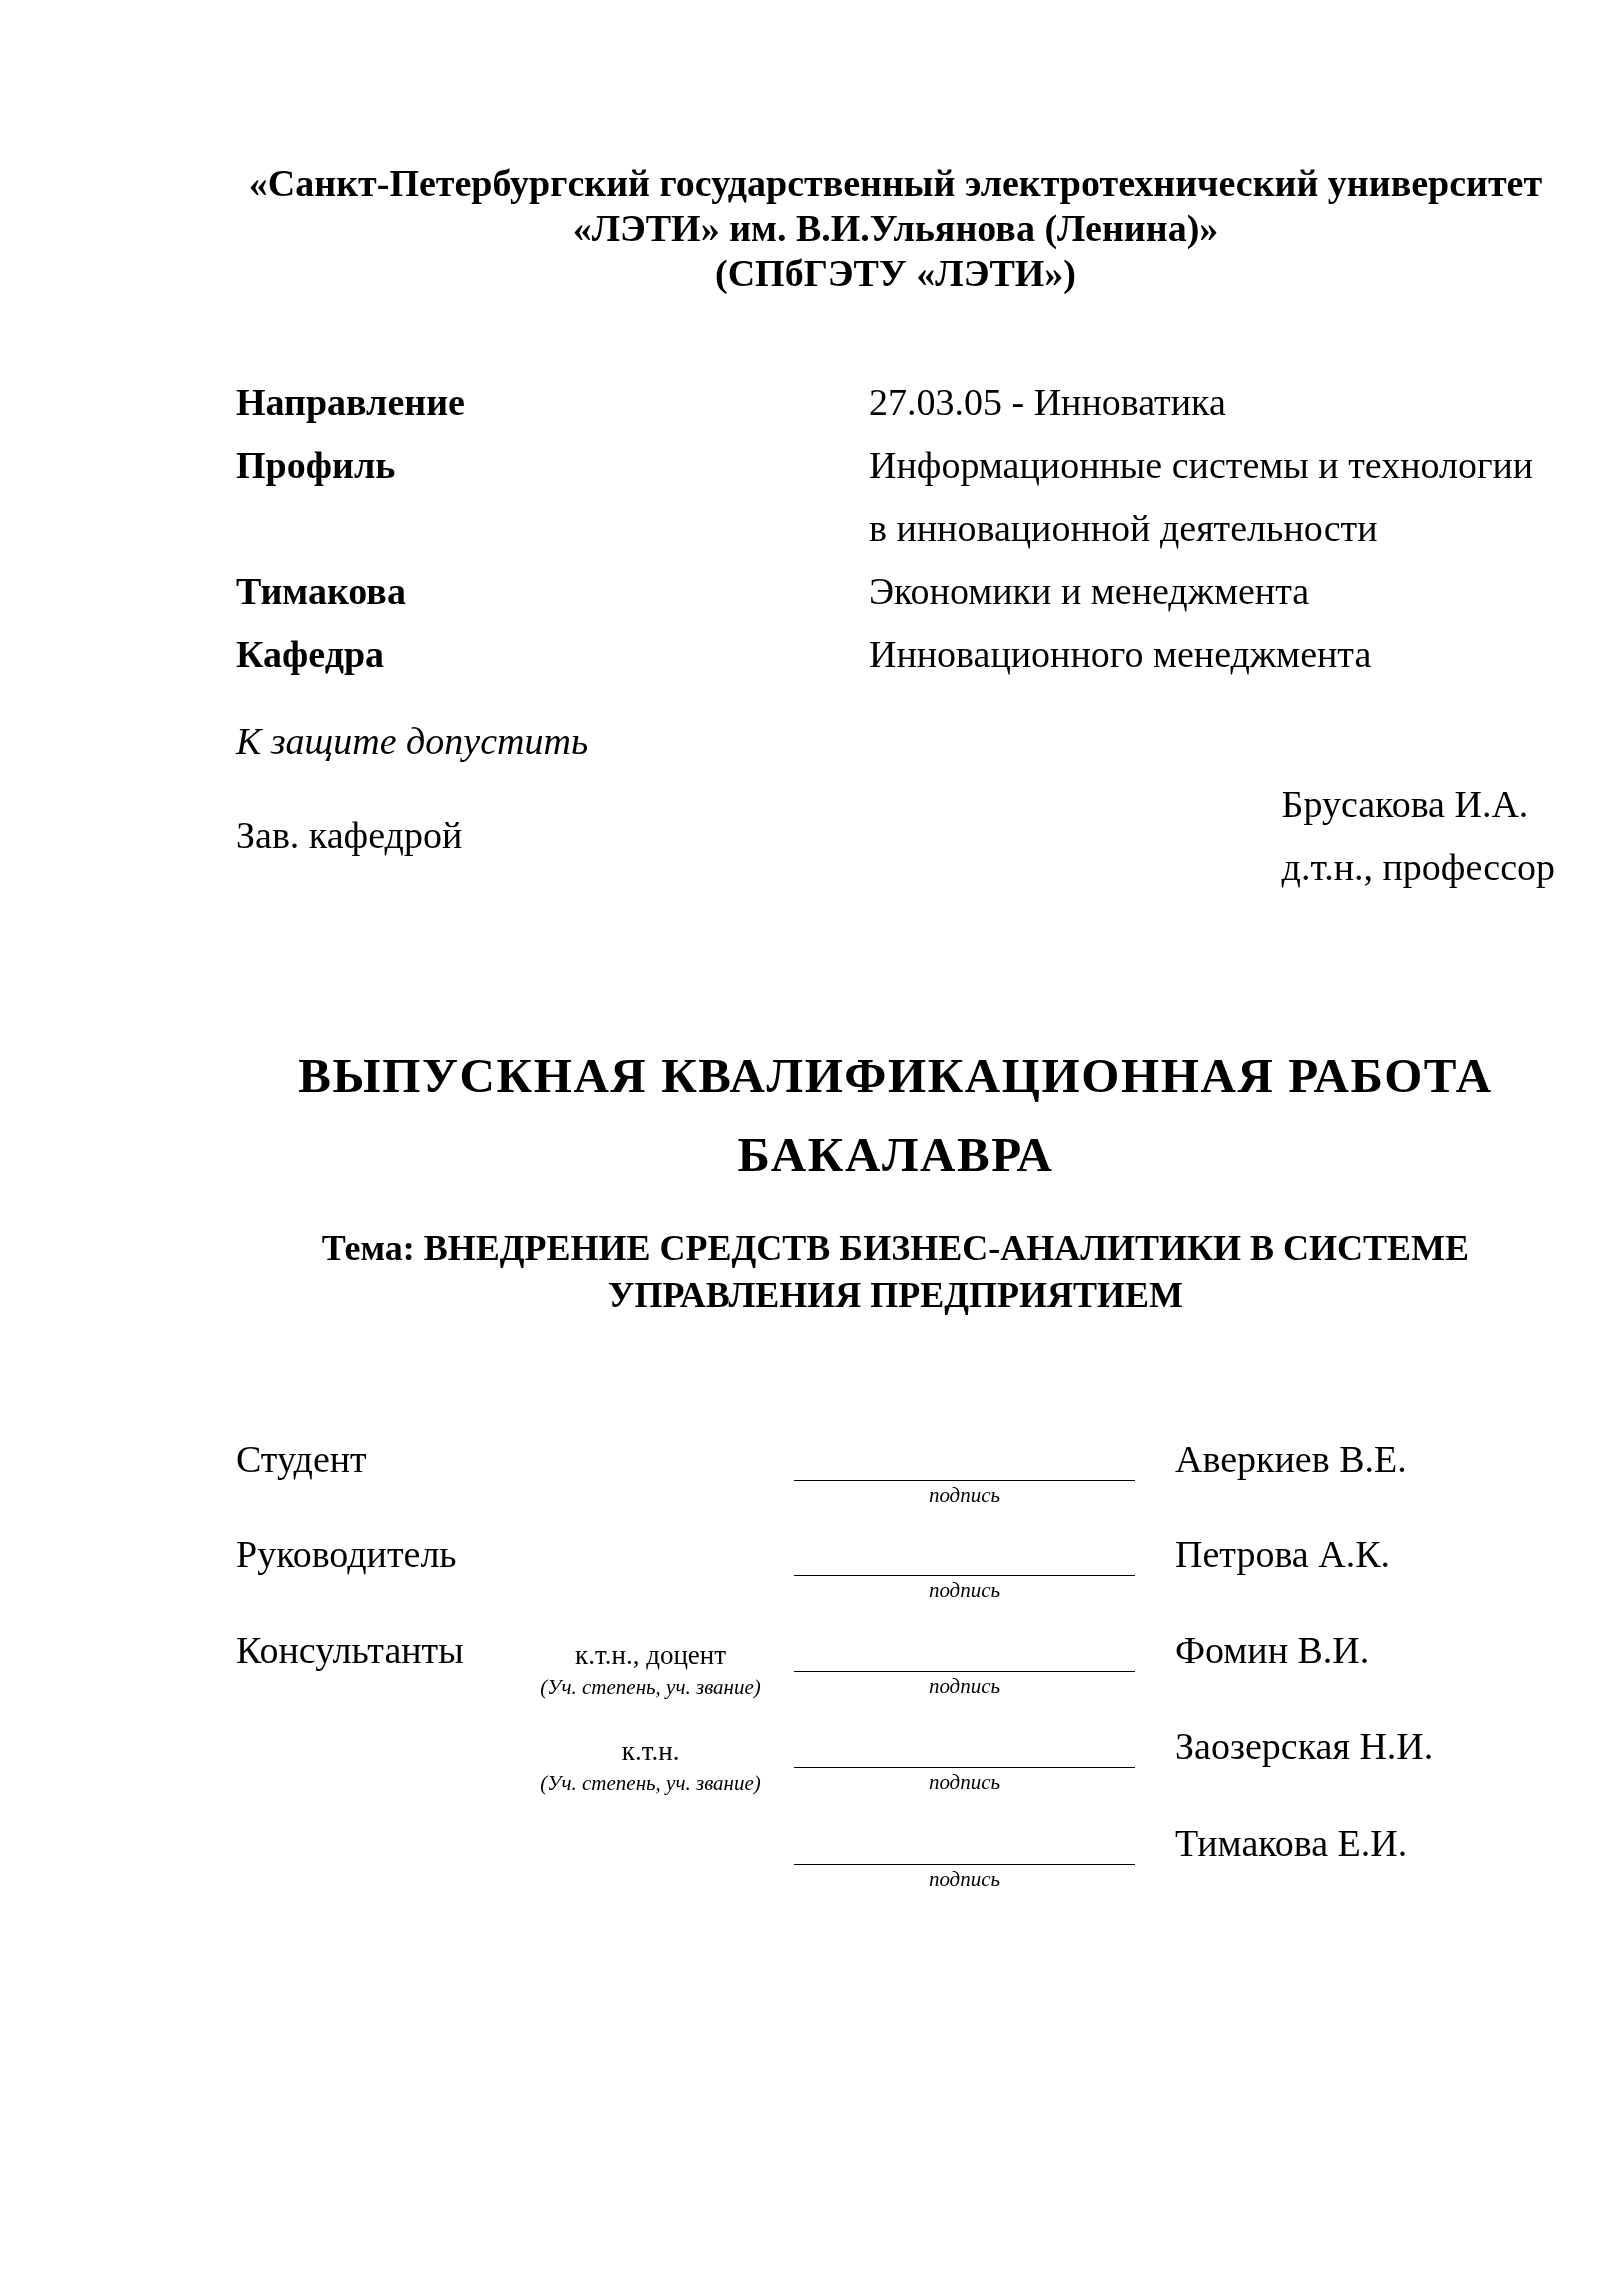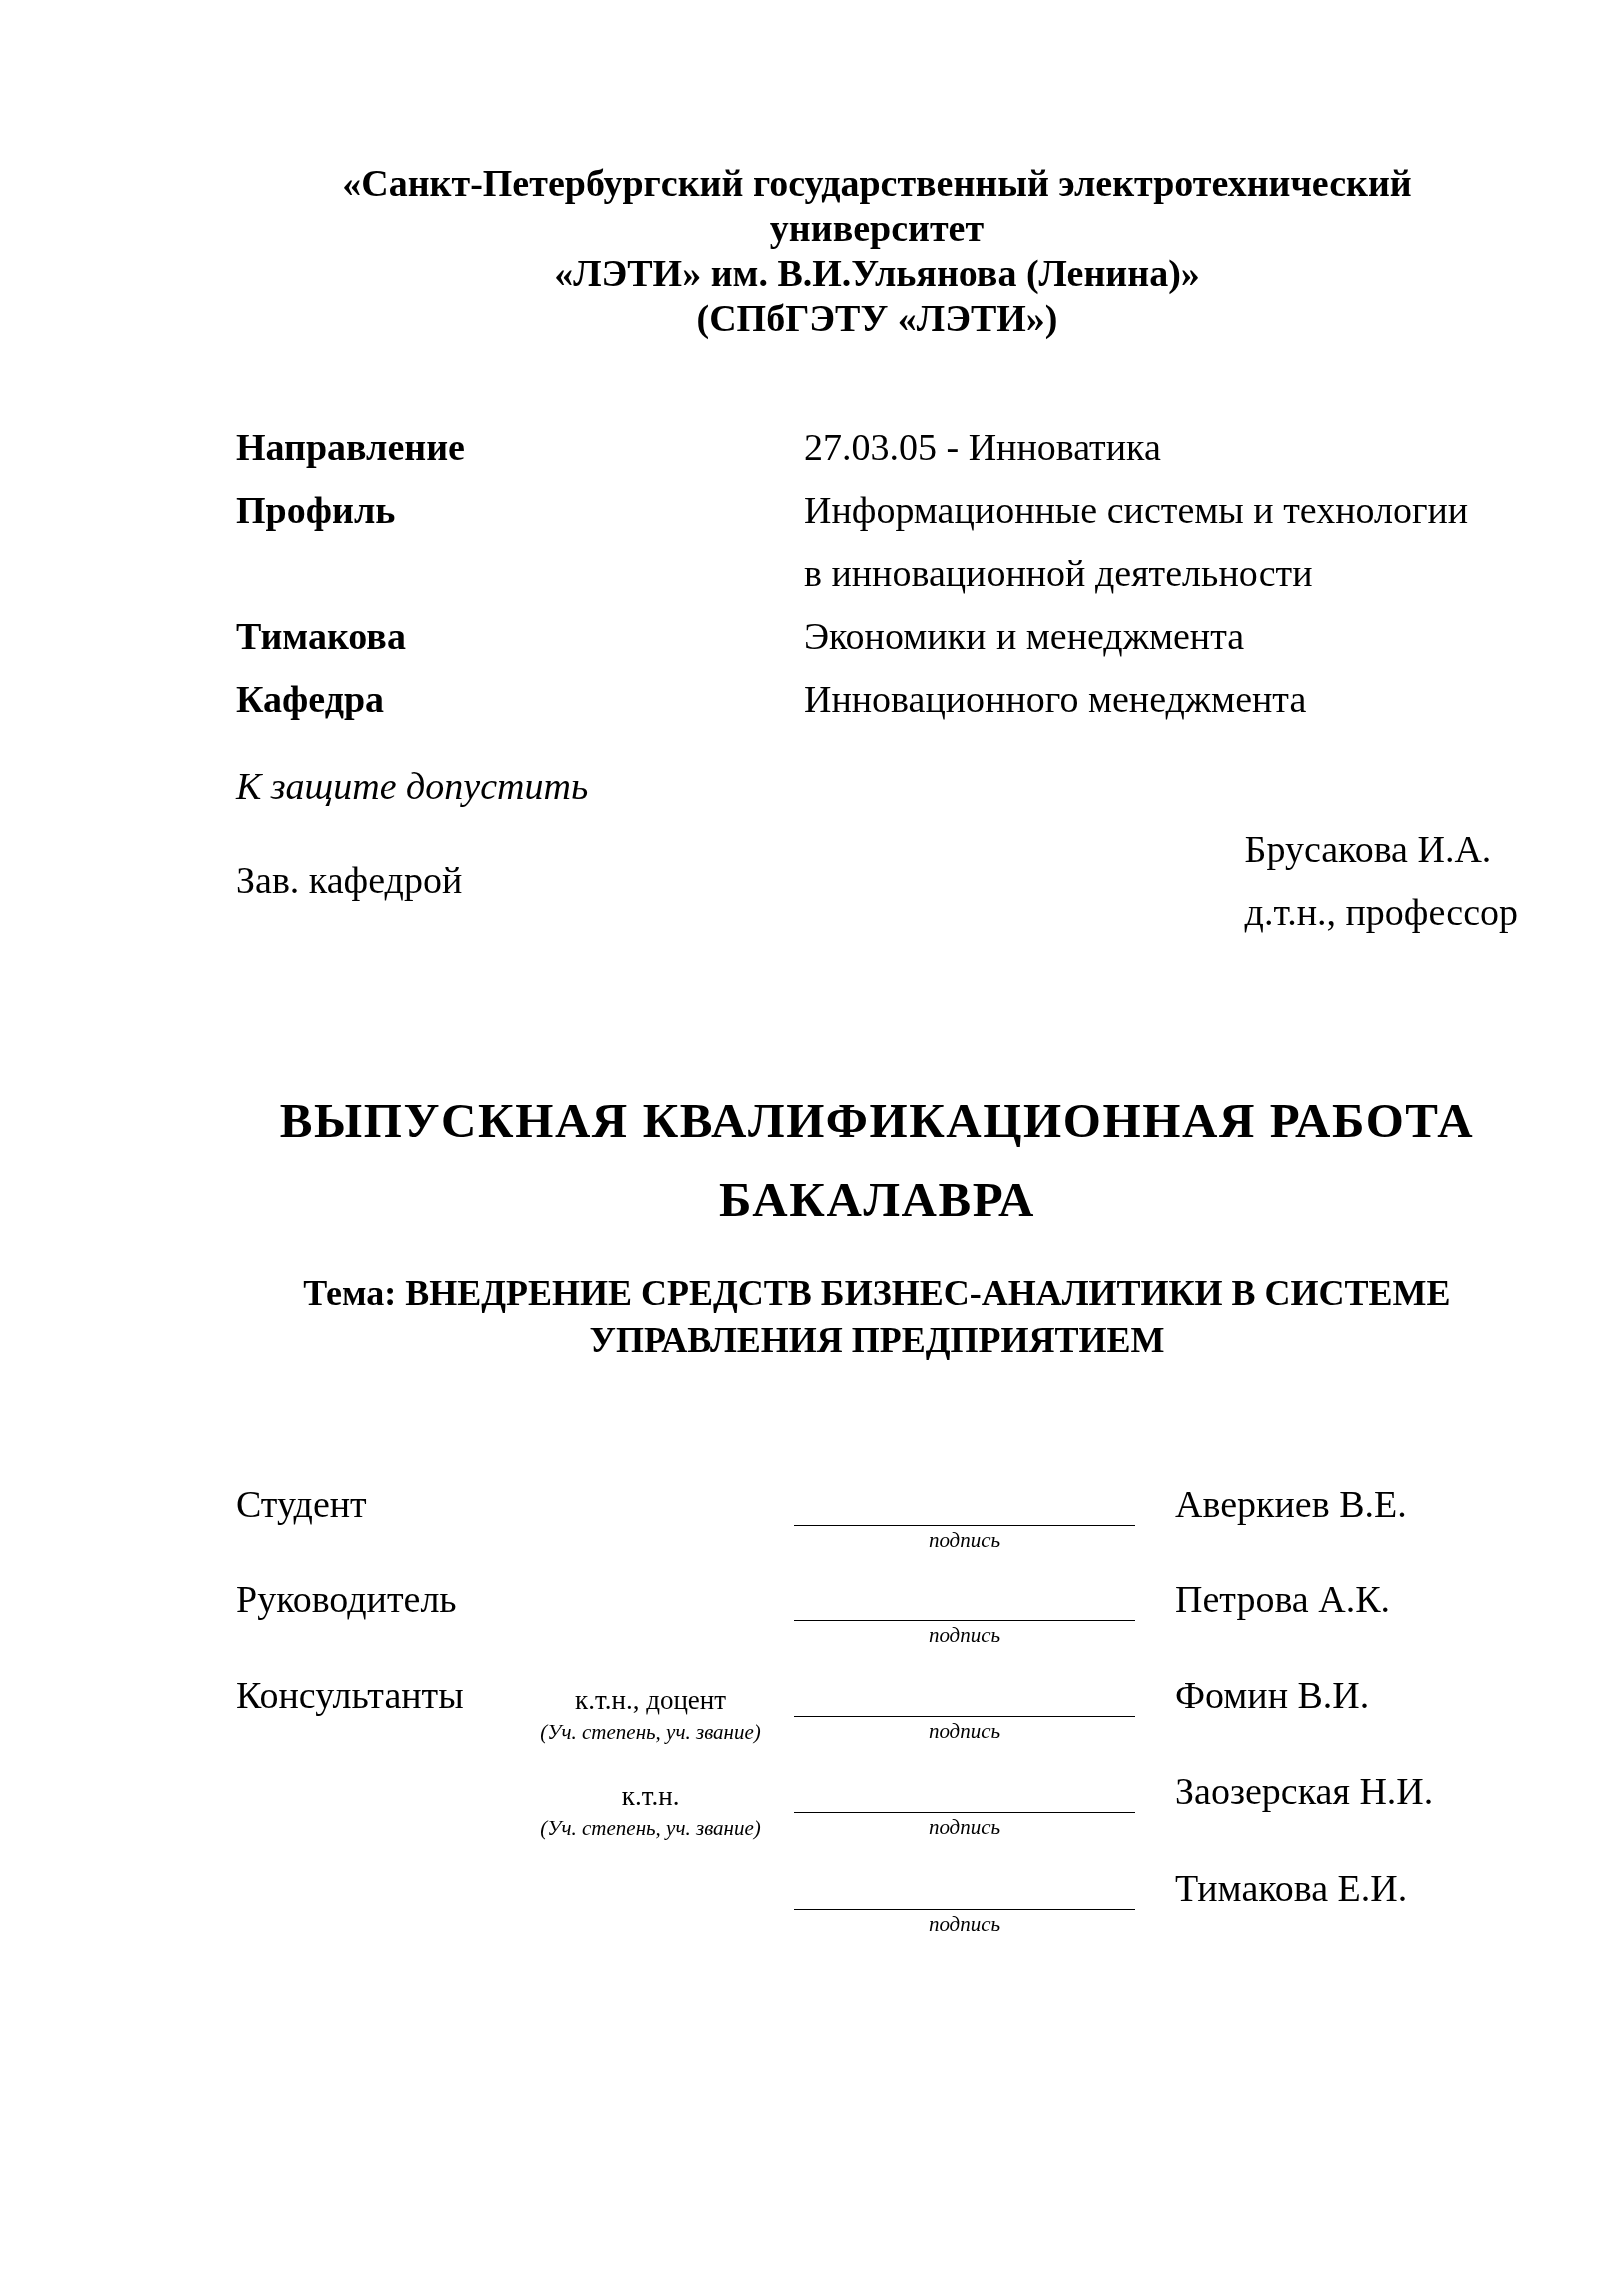--- a/index.html
+++ b/index.html
@@ -7,39 +7,39 @@
   body {
     font-family: "Liberation Serif", "DejaVu Serif", serif;
     color: #000000;
     -webkit-font-smoothing: antialiased;
   }
   .page {
     width: 1623px;
     height: 2295px;
     margin: 0 auto;
     background: #ffffff;
-    padding: 161px 105px 0 236px;
+    padding: 161px 68px 0 236px;
     overflow: hidden;
   }
 
   
   .doc-header {
     text-align: center;
     font-weight: bold;
     font-size: 38px;
     line-height: 45px;
   }
 
   
   .program-info {
     margin-top: 75px;
     font-size: 38px;
     line-height: 63px;
   }
-  .info-row { display: flex; }
+  .info-row { display: flex; justify-content: space-between; }
   .info-label { width: 568px; flex: none; font-weight: bold; }
   .info-value { flex: 1; max-width: 686px; }
 
   
   .admission { margin-top: 23.6px; font-size: 38px; }
   .admit-phrase { font-style: italic; line-height: 63px; }
   .head-row {
     display: flex;
     justify-content: space-between;
     align-items: center;

